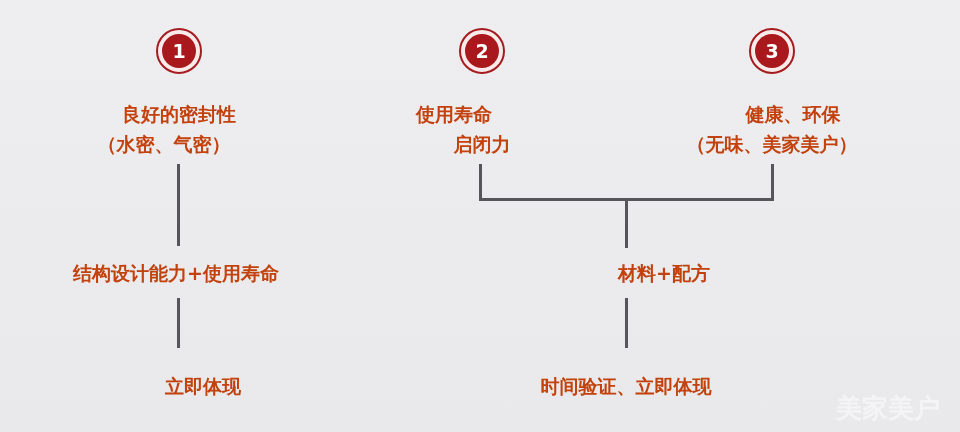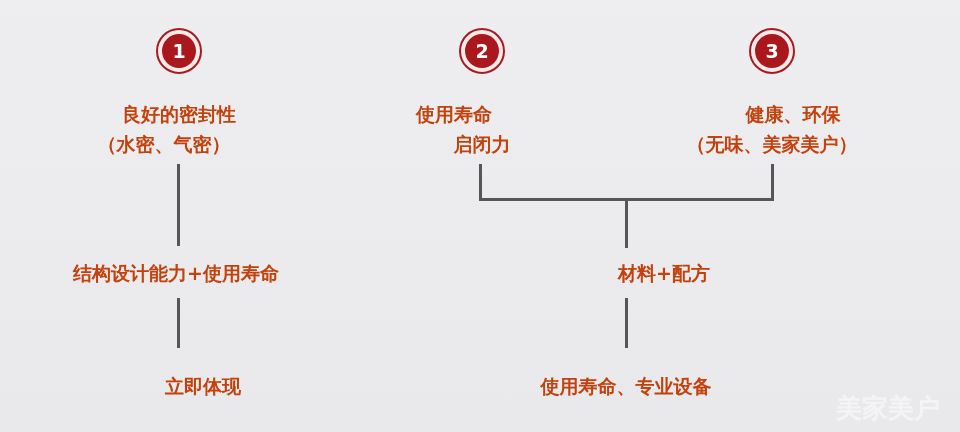--- a/index.html
+++ b/index.html
@@ -43,15 +43,15 @@
 <div class="txt" style="left:793px;top:100px;">健康、环保</div>
 <div class="txt" style="left:772px;top:130px;">（无味、美家美户）</div>
 
 <div class="ln" style="left:479px;top:164px;width:3px;height:37px;"></div>
 <div class="ln" style="left:771px;top:164px;width:3px;height:37px;"></div>
 <div class="ln" style="left:479px;top:198px;width:295px;height:3px;"></div>
 <div class="ln" style="left:625px;top:198px;width:3px;height:50px;"></div>
 
 <div class="txt" style="left:626px;top:259px;margin-left:38px;">材料+配方</div>
 <div class="ln" style="left:625px;top:298px;width:3px;height:50px;"></div>
-<div class="txt" style="left:626px;top:372px;">使用寿命、专业设备</div>
+<div class="txt" style="left:626px;top:372px;">时间验证、立即体现</div>
 
 <div class="wm">美家美户</div>
 
 </body></html>

